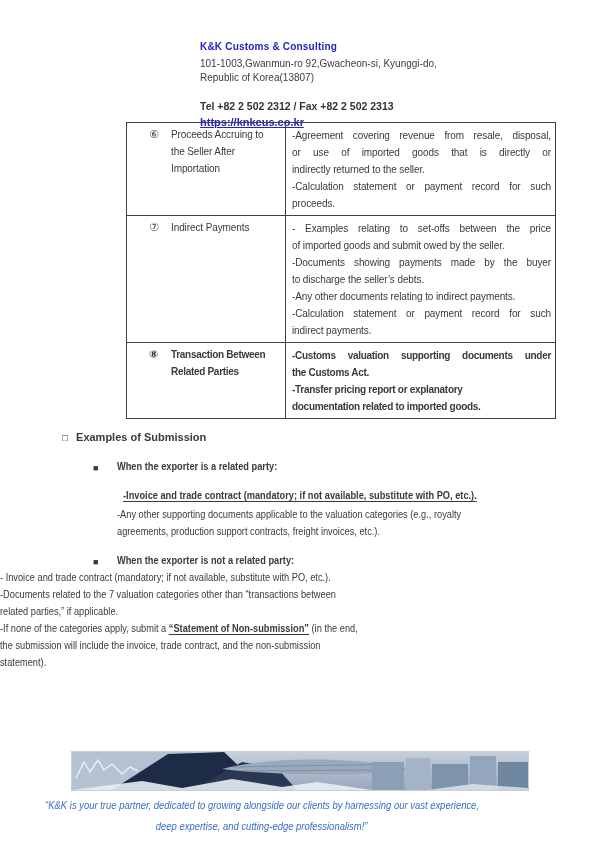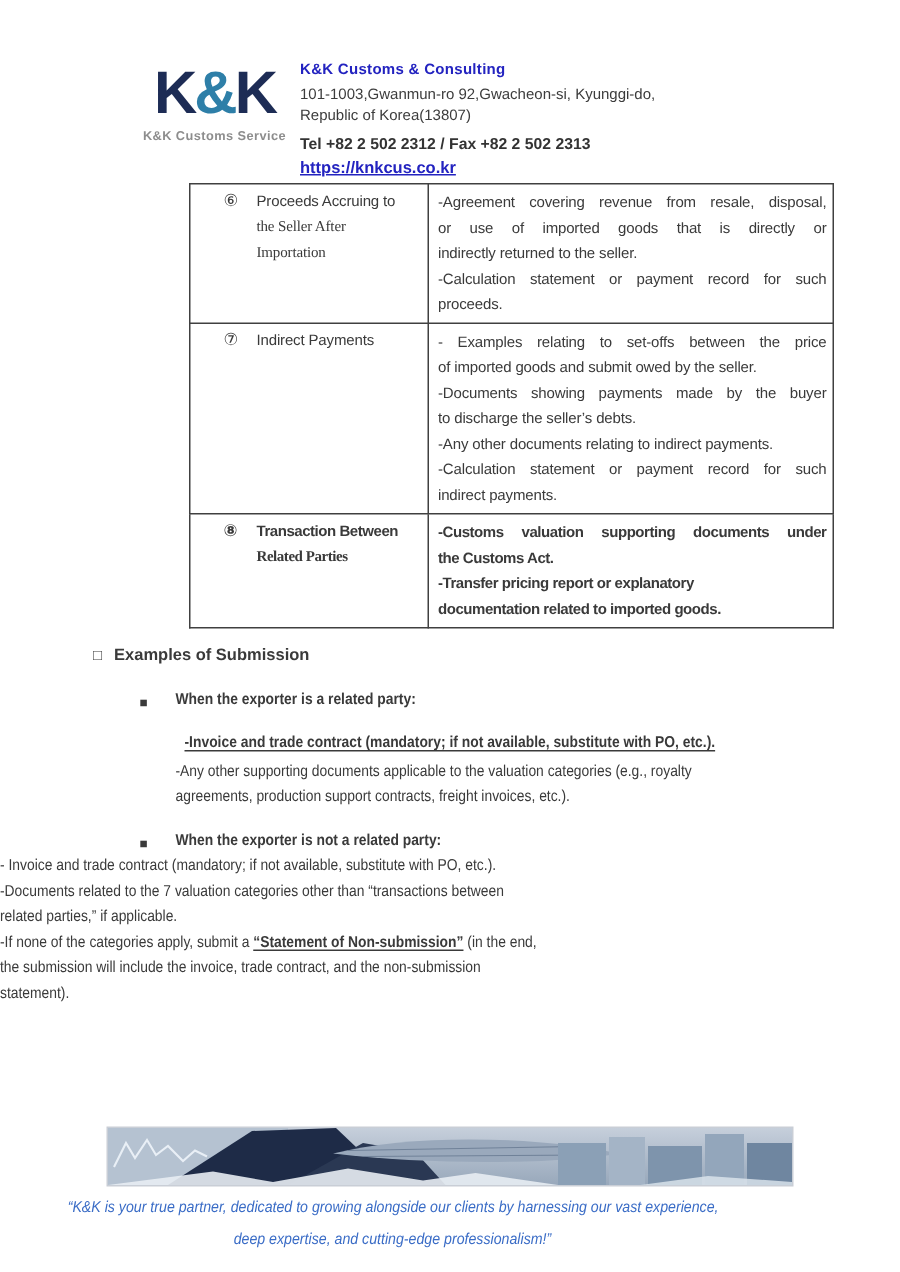--- a/index.html
+++ b/index.html
@@ -11,33 +11,33 @@
 
   
   .logo { position:absolute; left:87px; top:42px; width:112px; text-align:center; }
   .logo-text { font-size:40px; font-weight:bold; letter-spacing:-2px; line-height:40px; color:#1d2c55; }
   .logo-text .amp { color:#2e7fa8; }
   .logo-sub { margin-top:3px; font-size:8.5px; font-weight:bold; color:#8d8d8d; letter-spacing:0.3px; white-space:nowrap; }
 
   .contact { position:absolute; left:200px; top:41px; }
   .company { font-size:10px; font-weight:bold; color:#2323c0; letter-spacing:0.2px; }
   .addr { margin-top:5px; font-size:10px; line-height:14px; color:#3c3c3c; }
-  .tel { margin-top:5px; font-size:10.5px; font-weight:bold; color:#333333; }
+  .tel { margin-top:15px; font-size:10.5px; font-weight:bold; color:#333333; }
   .site { display:inline-block; margin-top:3px; font-size:11px; font-weight:bold;
           color:#2323c0; text-decoration:underline; cursor:pointer; }
 
   
   .doc-table { position:absolute; left:126px; top:122px; width:430px;
                border-collapse:collapse; font-size:10px; line-height:17px; letter-spacing:-0.1px; }
   .doc-table td { border:1px solid #404040; vertical-align:top; padding:3px 0; }
   .doc-table td.lc { width:158px; }
   .doc-table td.rc { padding:4px 4px 3px 6px; }
   .lfirst { padding-left:22px; }
   .num { display:inline-block; width:14px; margin-right:8px; font-size:11px; }
-  .lcont { padding-left:44px;font-family:Liberation Serif, serif; }
+  .lcont { padding-left:44px; }
   .rl.j { text-align:justify; text-align-last:justify; }
   tr.boldrow { font-weight:bold; letter-spacing:-0.3px; }
 
   
   .examples { position:absolute; left:0; top:429px; width:600px; font-size:10.5px; line-height:17px; }
   .ex-h { padding-left:62px; font-weight:bold; font-size:11px; }
   .ex-h .sqo { font-size:10px; margin-right:8px; font-weight:normal; }
   .bhead { position:relative; padding-left:117px; font-weight:bold; margin-top:12px; }
   .bhead .sqf { position:absolute; left:93px; top:2px; font-size:9px; }
   .sub { margin-left:117px; width:460px; }
@@ -55,24 +55,20 @@
   .banner svg { display:block; width:456px; height:38px; }
   .quote { position:absolute; left:0; top:795px; width:524px; text-align:center;
            font-style:italic; color:#3a6cc6; font-size:10.5px; line-height:21px; }
   .cxc { display:inline-block; transform:scaleX(0.9); transform-origin:50% 0; white-space:nowrap; }
 </style>
 </head>
 <body>
 
 <div class="page">
 
-  <div class="logo">
-    <div class="logo-text"><span>K</span><span class="amp">&amp;</span><span>K</span></div>
-    <div class="logo-sub">K&amp;K Customs Service</div>
-  </div>
 
   <div class="contact">
     <div class="company">K&amp;K Customs &amp; Consulting</div>
     <div class="addr">
       <div>101-1003,Gwanmun-ro 92,Gwacheon-si, Kyunggi-do,</div>
       <div>Republic of Korea(13807)</div>
     </div>
     <div class="tel">Tel +82 2 502 2312 / Fax +82 2 502 2313</div>
     <a class="site">https://knkcus.co.kr</a>
   </div>

